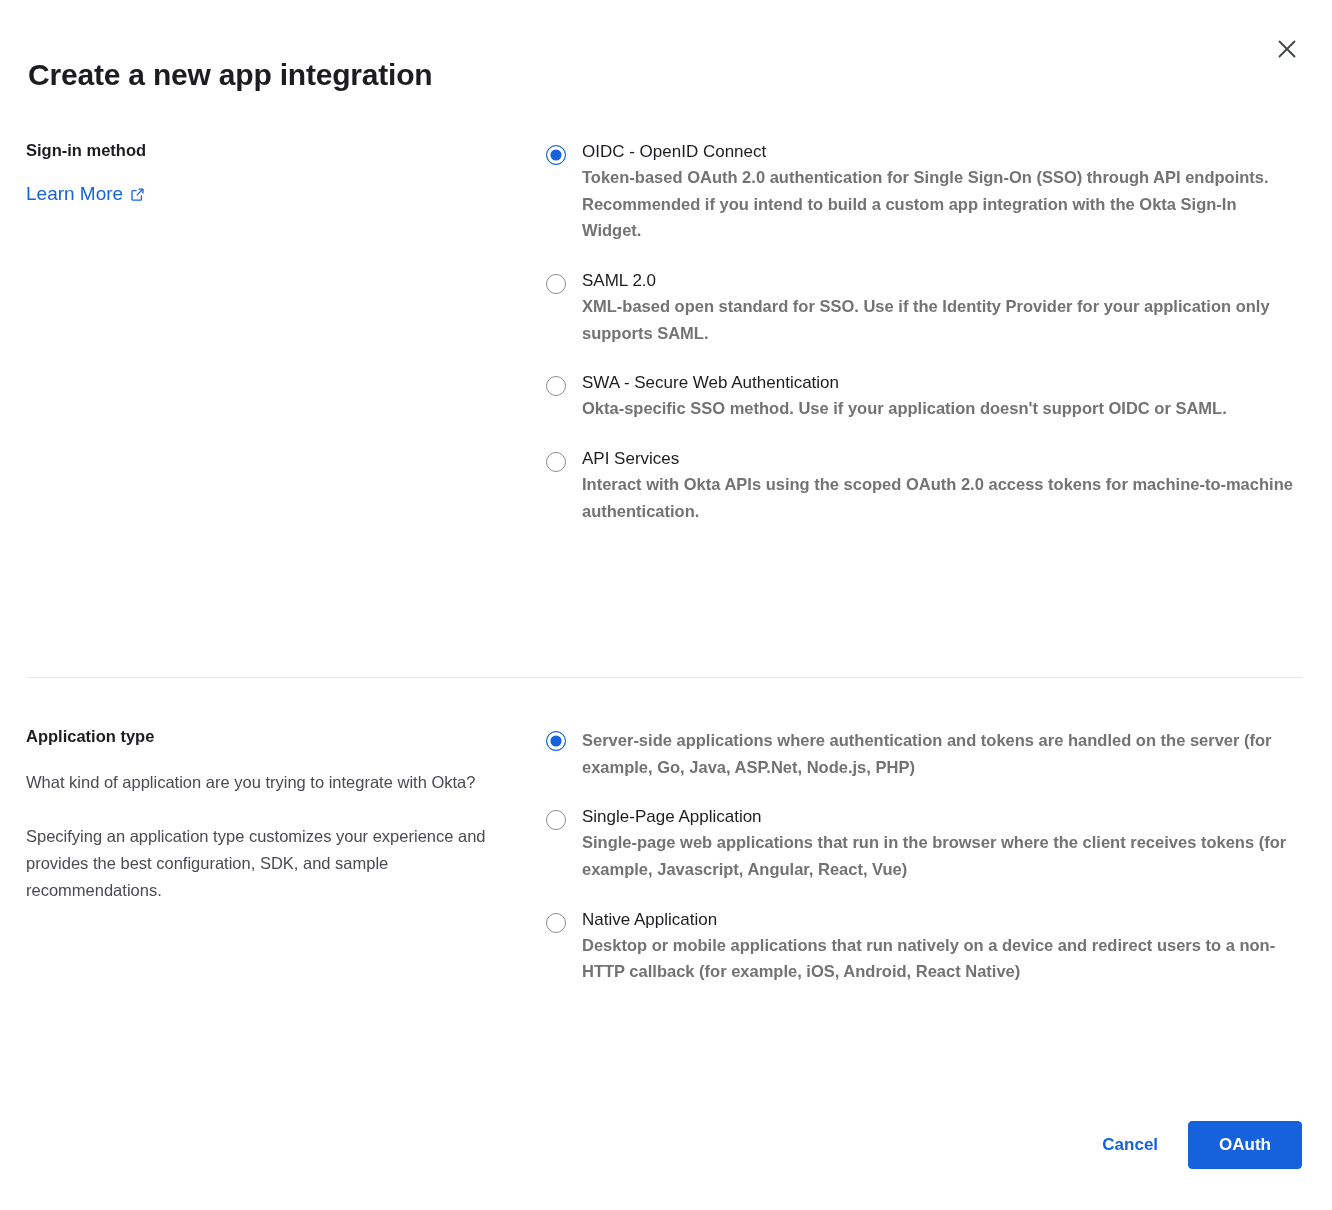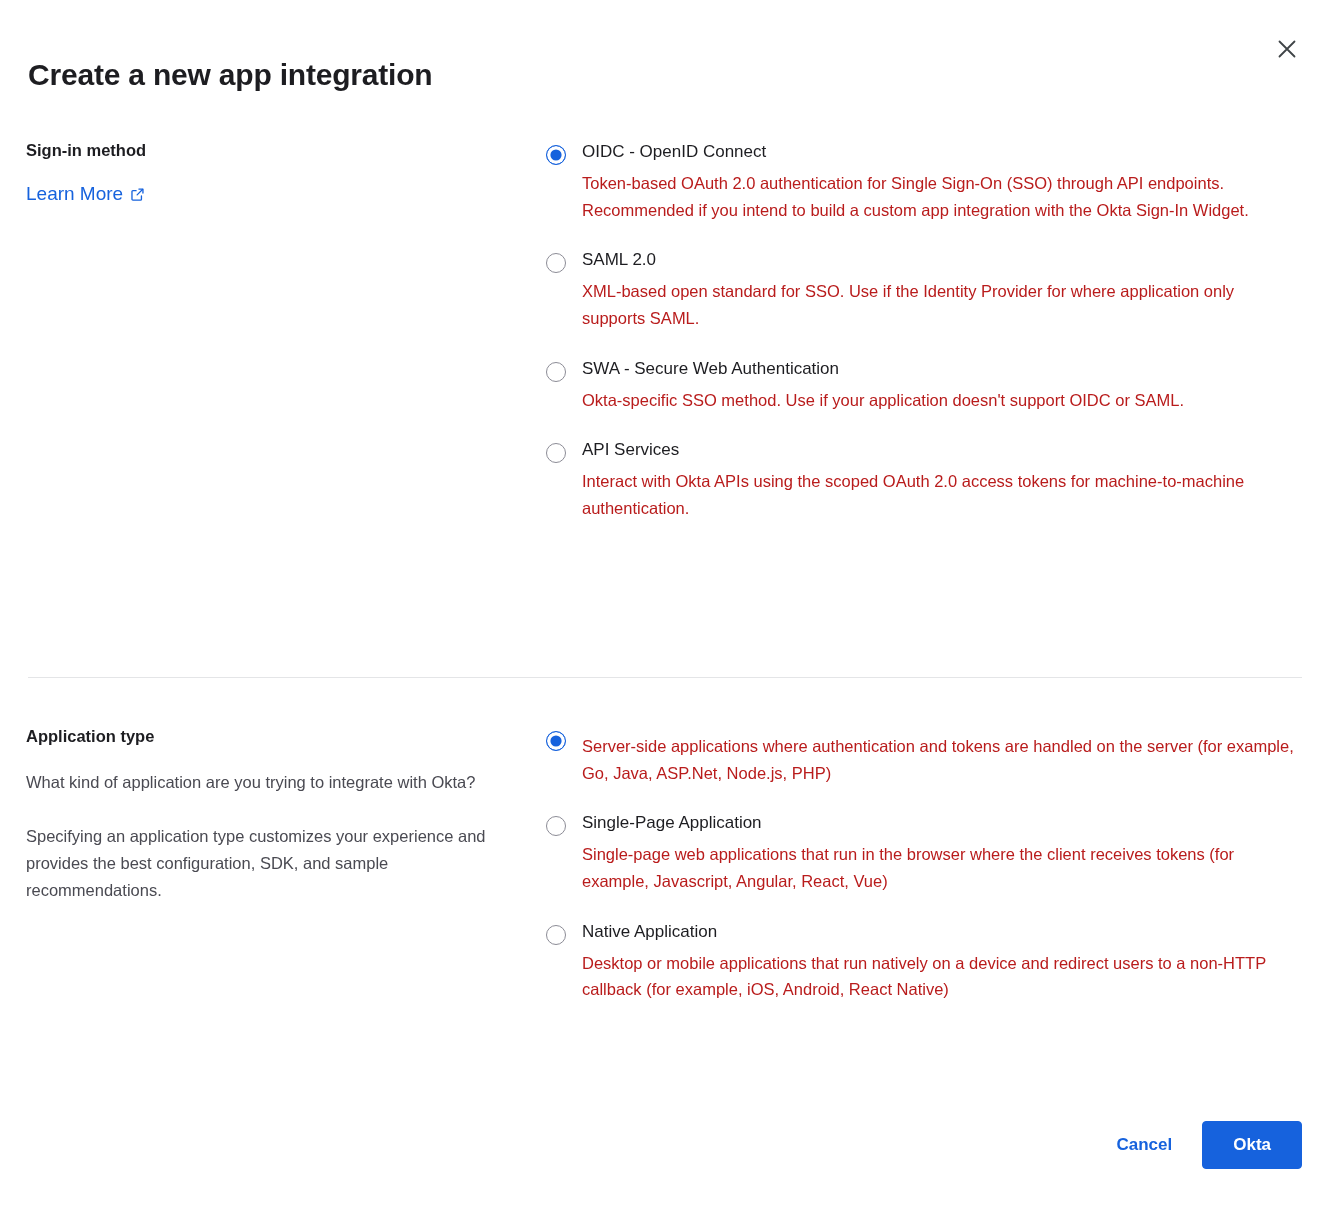--- a/index.html
+++ b/index.html
@@ -135,25 +135,25 @@
 
   .radio-label {
     font-size: 17px;
     color: #1d1d21;
     line-height: 1.35;
     display: block;
   }
 
   .radio-desc {
     font-size: 16.5px;
-    color: #b91c1c;
+    color: #737373;
     line-height: 1.62;
-    margin-top: 6px;
     max-width: 715px;
     display: block;
+    font-weight: bold;
   }
 
   .divider {
     position: absolute;
     left: 28px;
     right: 30px;
     top: 677px;
     height: 1px;
     background: #e4e5e7;
   }
@@ -226,21 +226,21 @@
           <span class="radio-text">
             <span class="radio-label">OIDC - OpenID Connect</span>
             <span class="radio-desc">Token-based OAuth 2.0 authentication for Single Sign-On (SSO) through API endpoints. Recommended if you intend to build a custom app integration with the Okta Sign-In Widget.</span>
           </span>
         </div>
 
         <div class="radio-row">
           <span class="radio-mark"></span>
           <span class="radio-text">
             <span class="radio-label">SAML 2.0</span>
-            <span class="radio-desc">XML-based open standard for SSO. Use if the Identity Provider for where application only supports SAML.</span>
+            <span class="radio-desc">XML-based open standard for SSO. Use if the Identity Provider for your application only supports SAML.</span>
           </span>
         </div>
 
         <div class="radio-row">
           <span class="radio-mark"></span>
           <span class="radio-text">
             <span class="radio-label">SWA - Secure Web Authentication</span>
             <span class="radio-desc">Okta-specific SSO method. Use if your application doesn't support OIDC or SAML.</span>
           </span>
         </div>
@@ -291,16 +291,16 @@
             <span class="radio-desc">Desktop or mobile applications that run natively on a device and redirect users to a non-HTTP callback (for example, iOS, Android, React Native)</span>
           </span>
         </div>
 
       </div>
     </div>
   </div>
 
   <div class="footer">
     <button class="btn-cancel">Cancel</button>
-    <button class="btn-next">Okta</button>
+    <button class="btn-next">OAuth</button>
   </div>
 
 </div>
 
 </body></html>

